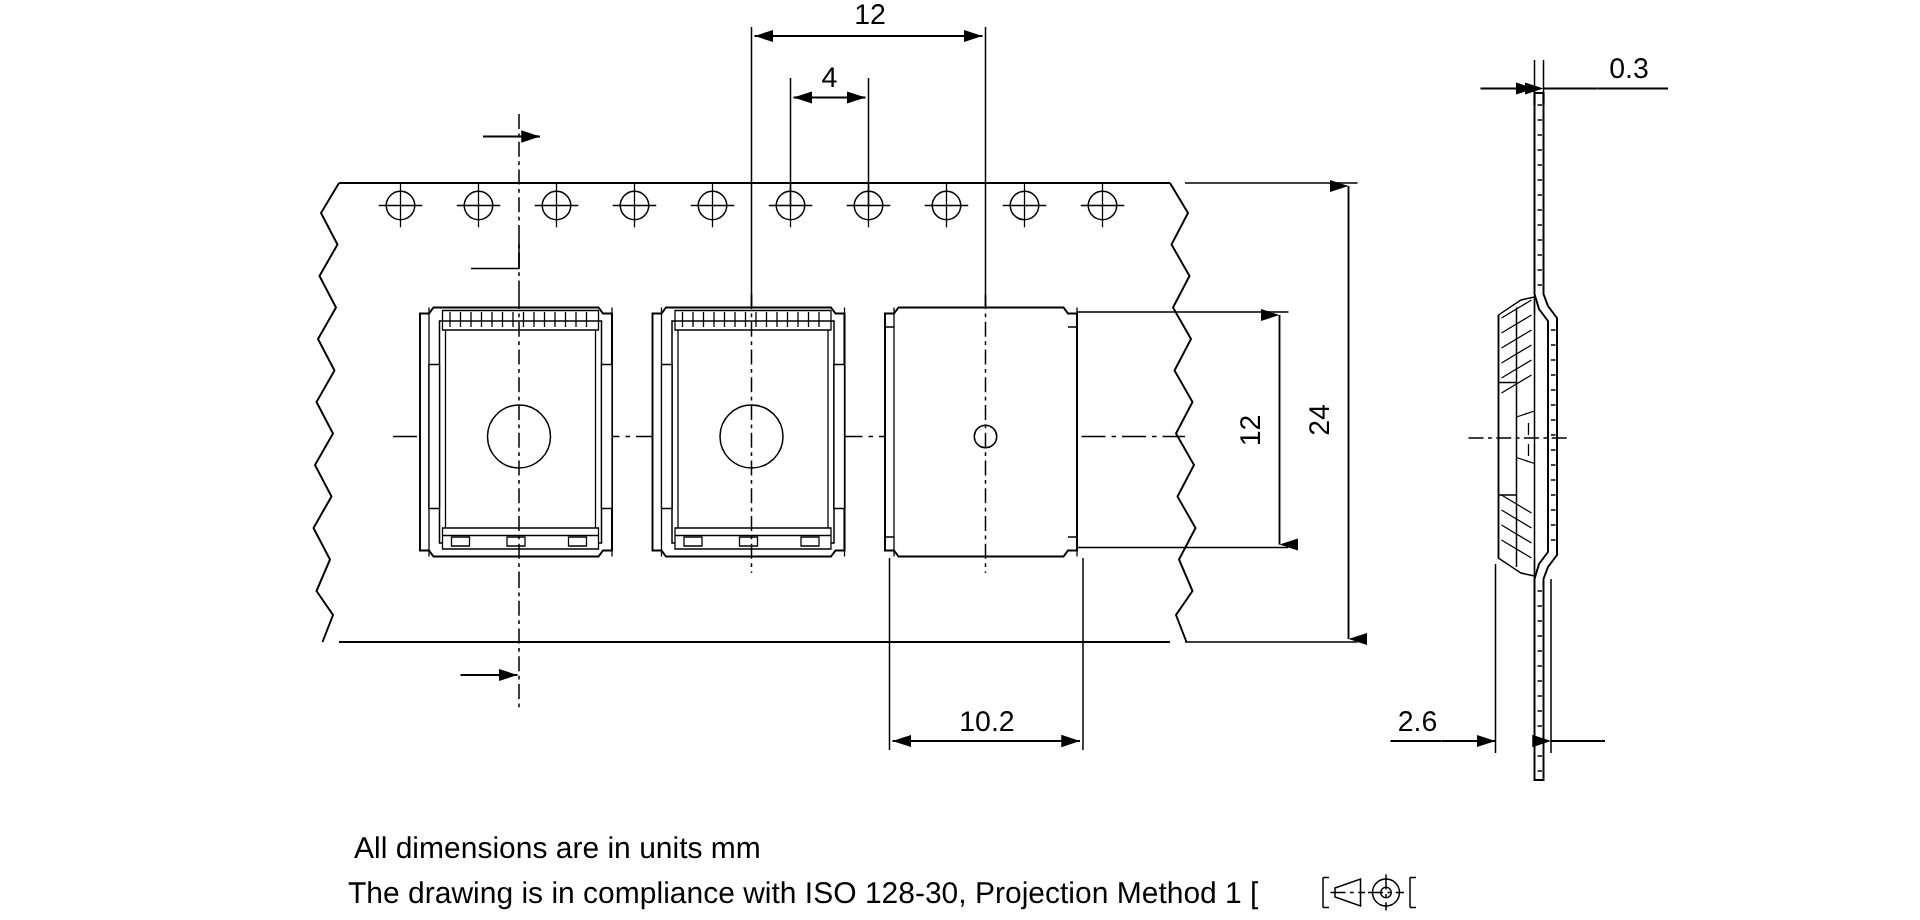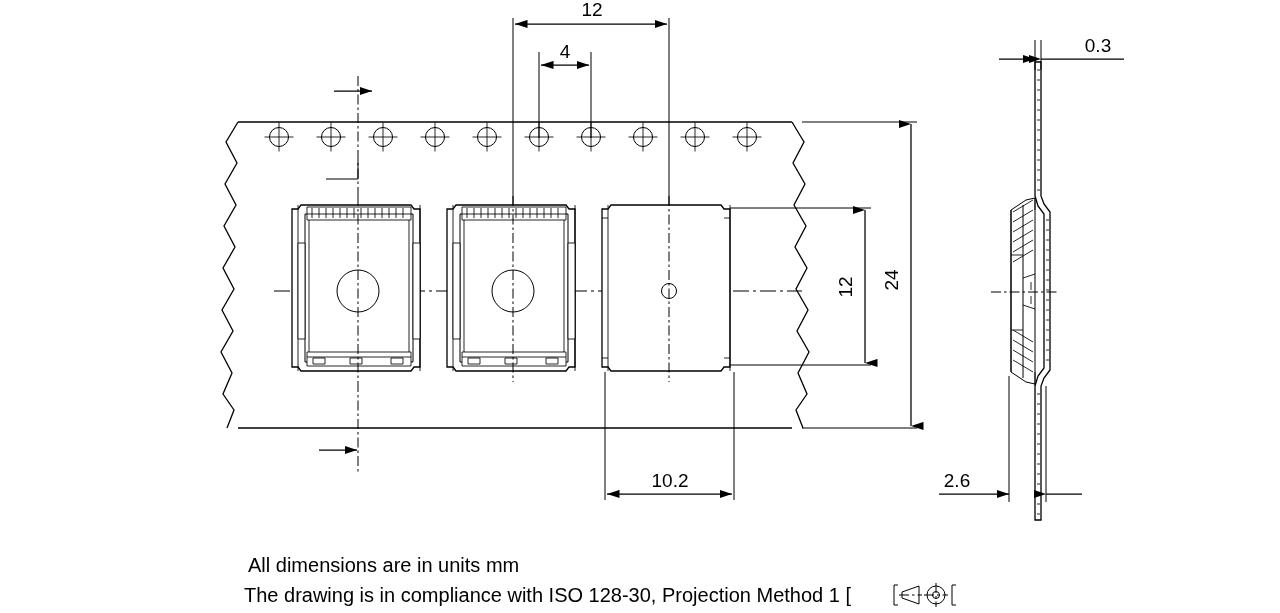--- a/index.html
+++ b/index.html
@@ -9,21 +9,21 @@
   }
   body {
     width: 1280px;
     height: 613px;
     font-family: "Liberation Sans", sans-serif;
     overflow: hidden;
     position: relative;
   }
   #drawing-root {
     position: absolute;
-    left: 16px; top: 0;
+    left: 4px; top: 0;
     width: 1024px;
     height: 613px;
   }
   svg { display: block; }
   .ln      { stroke: #000; fill: none; stroke-width: 1.3; }
   .ln-thin { stroke: #000; fill: none; stroke-width: 1.0; }
   .ln-hair { stroke: #000; fill: none; stroke-width: 0.85; }
   .ln-dim  { stroke: #000; fill: none; stroke-width: 1.25; }
   .ln-ext  { stroke: #000; fill: none; stroke-width: 1.0; }
   .ln-ctr  { stroke: #000; fill: none; stroke-width: 1.1;

